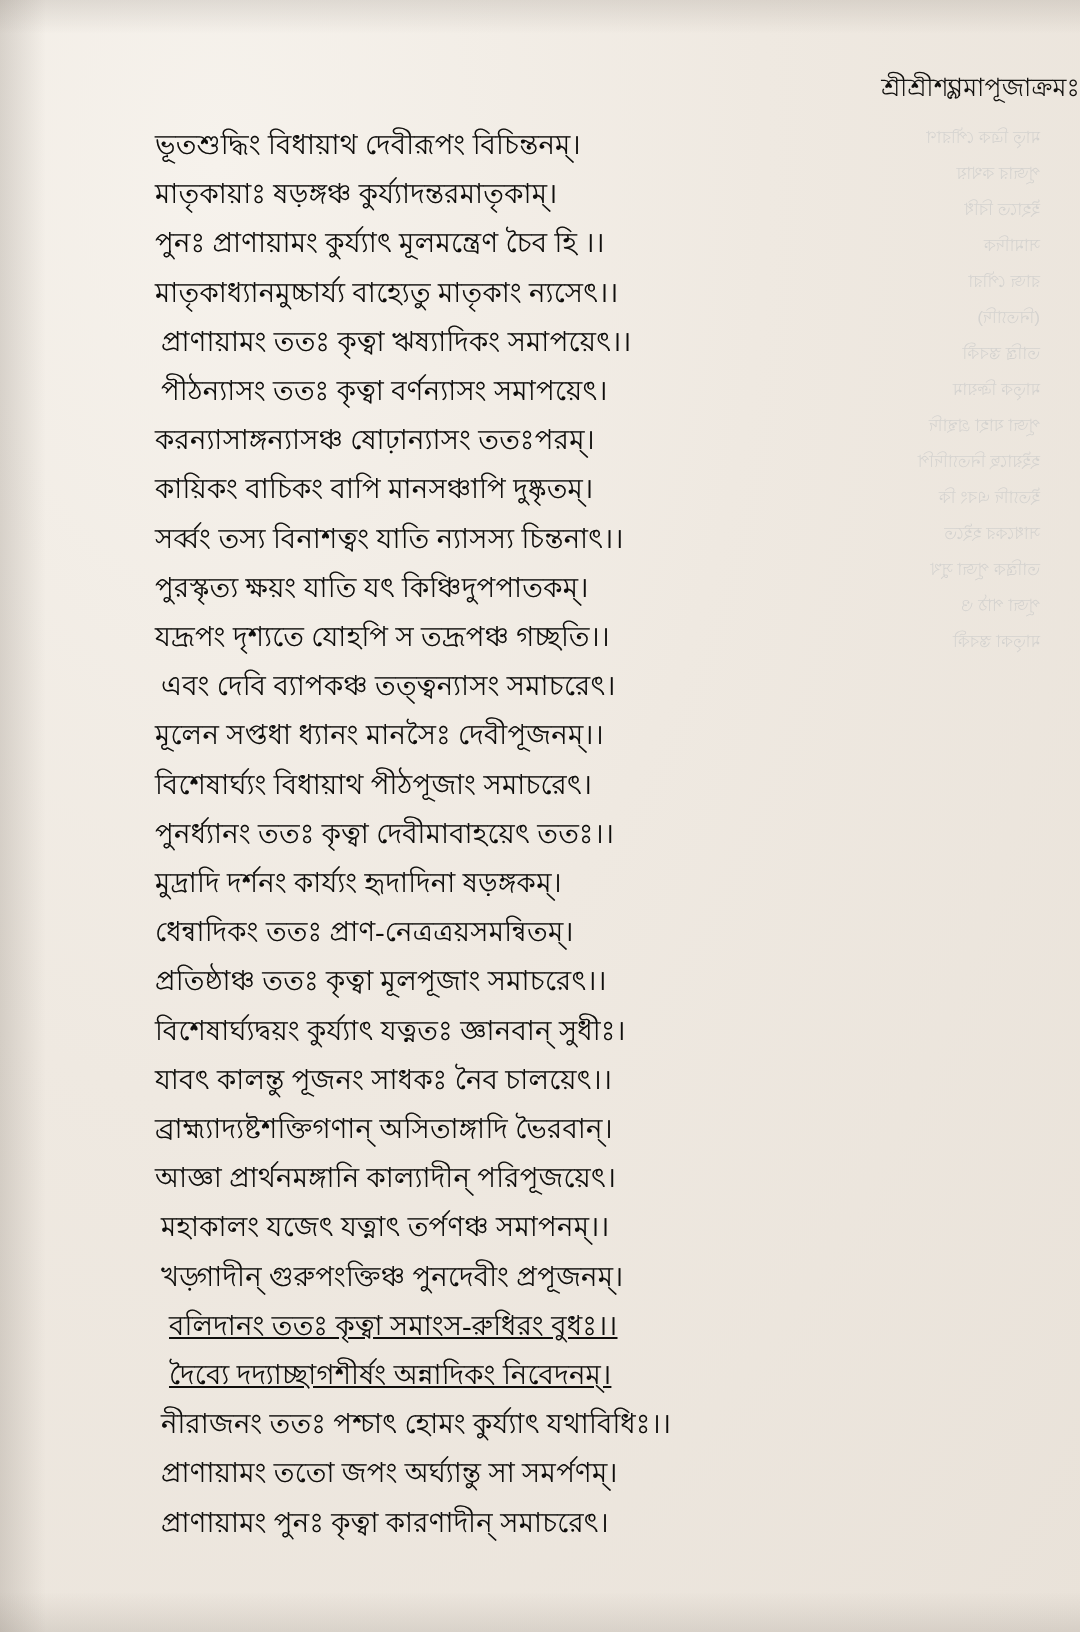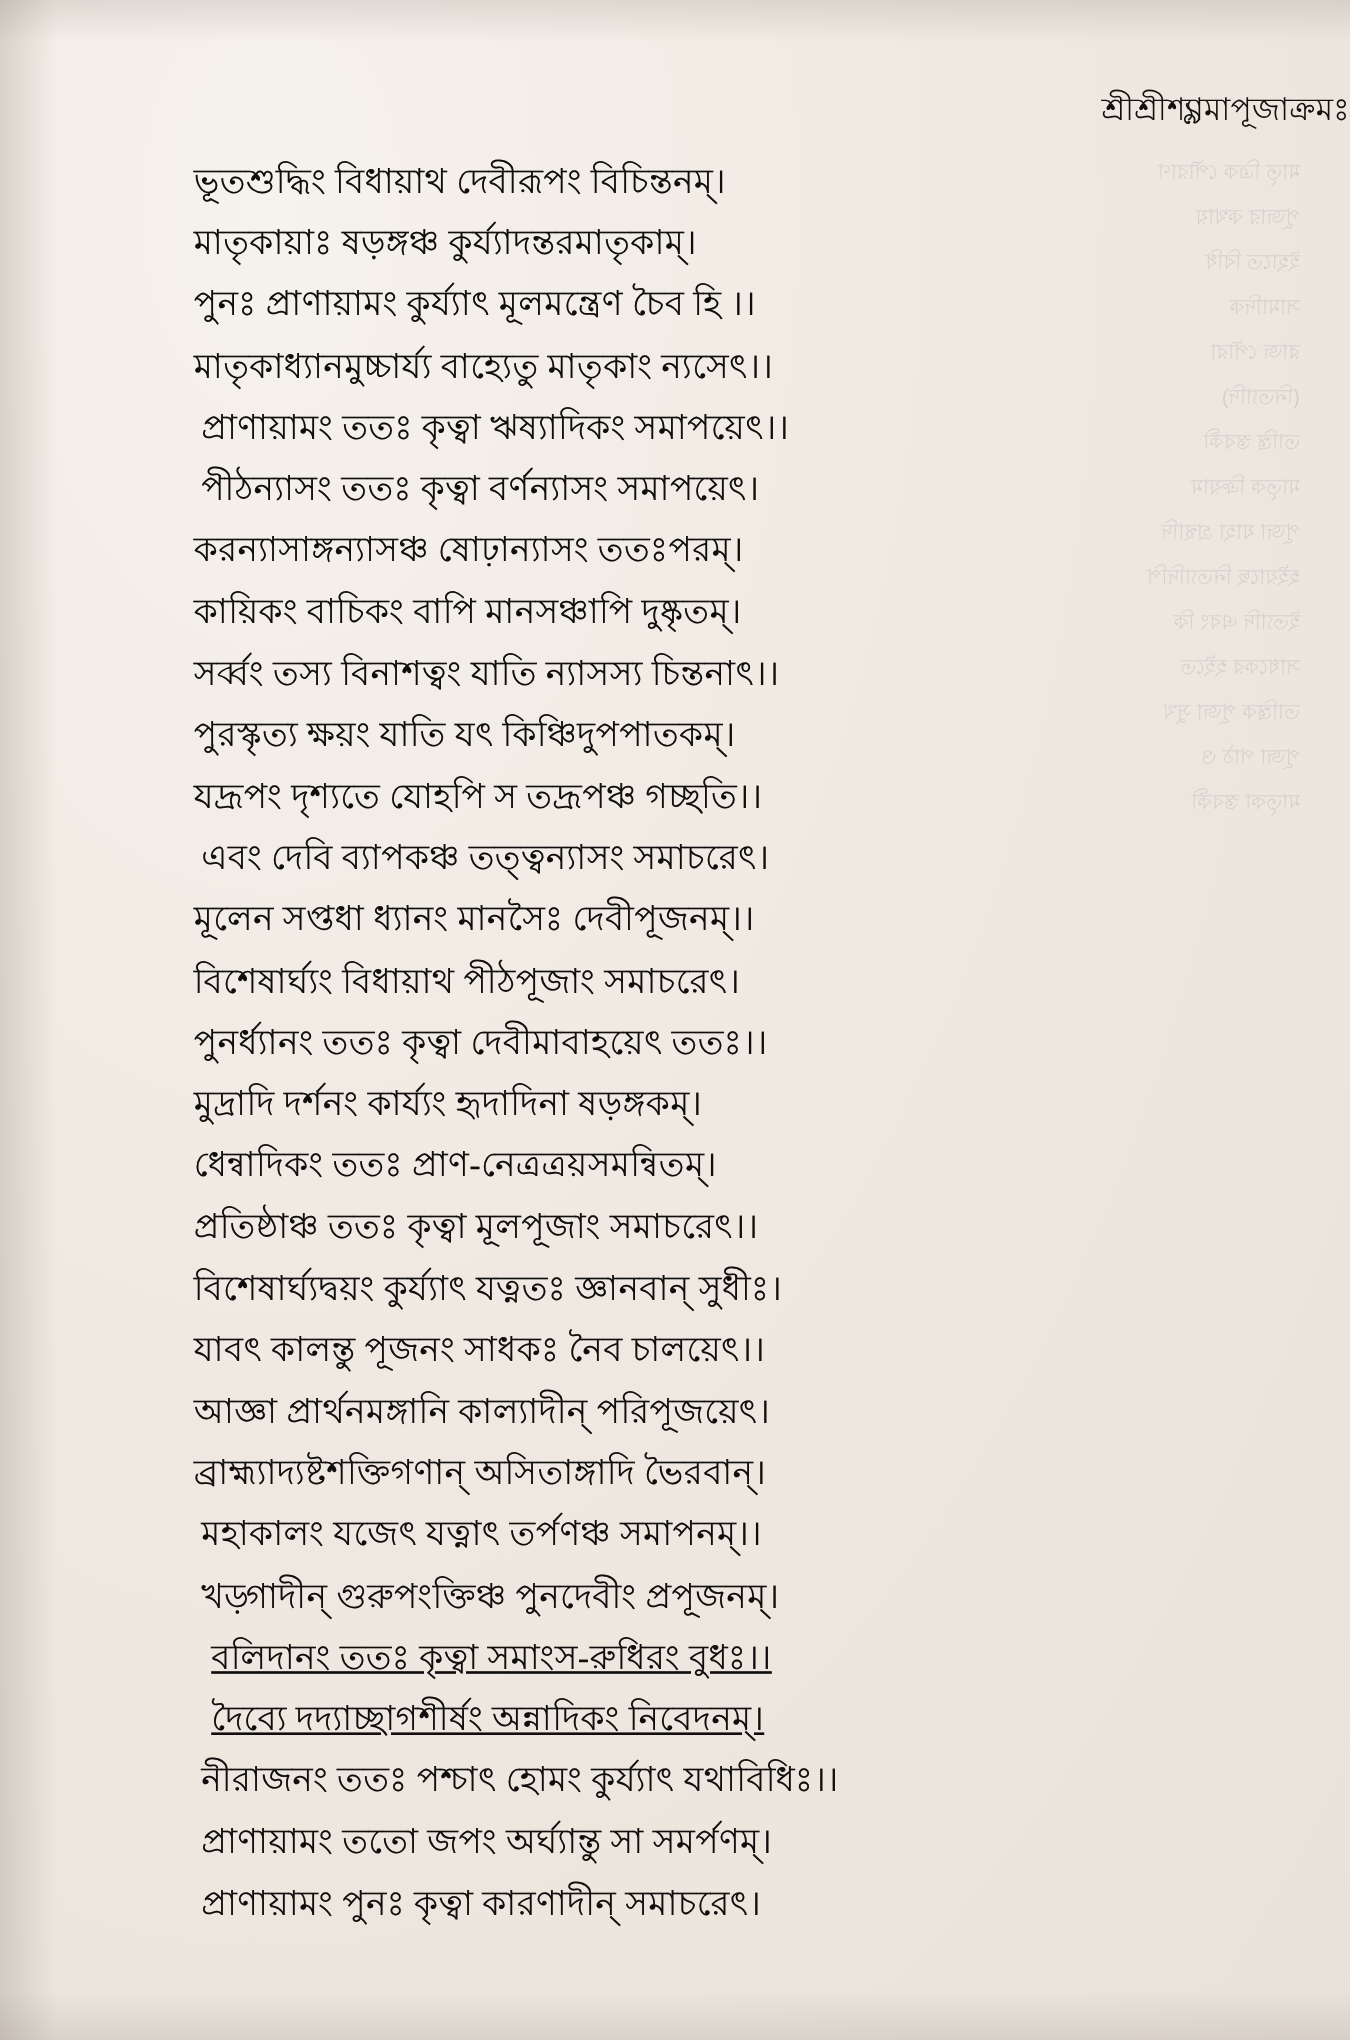--- a/index.html
+++ b/index.html
@@ -155,22 +155,22 @@
     <div class="line">যদ্রূপং দৃশ্যতে যোহপি স তদ্রূপঞ্চ গচ্ছতি।।</div>
     <div class="line indent-1">এবং দেবি ব্যাপকঞ্চ তত্ত্বন্যাসং সমাচরেৎ।</div>
     <div class="line">মূলেন সপ্তধা ধ্যানং মানসৈঃ দেবীপূজনম্।।</div>
     <div class="line">বিশেষার্ঘ্যং বিধায়াথ পীঠপূজাং সমাচরেৎ।</div>
     <div class="line">পুনর্ধ্যানং ততঃ কৃত্বা দেবীমাবাহয়েৎ ততঃ।।</div>
     <div class="line">মুদ্রাদি দর্শনং কার্য্যং হৃদাদিনা ষড়ঙ্গকম্।</div>
     <div class="line">ধেন্বাদিকং ততঃ প্রাণ-নেত্রত্রয়সমন্বিতম্।</div>
     <div class="line">প্রতিষ্ঠাঞ্চ ততঃ কৃত্বা মূলপূজাং সমাচরেৎ।।</div>
     <div class="line">বিশেষার্ঘ্যদ্বয়ং কুর্য্যাৎ যত্নতঃ জ্ঞানবান্ সুধীঃ।</div>
     <div class="line">যাবৎ কালন্তু পূজনং সাধকঃ নৈব চালয়েৎ।।</div>
+    <div class="line">ব্রাহ্ম্যাদ্যষ্টশক্তিগণান্ অসিতাঙ্গাদি ভৈরবান্।</div>
     <div class="line">আজ্ঞা প্রার্থনমঙ্গানি কাল্যাদীন্ পরিপূজয়েৎ।</div>
-    <div class="line">ব্রাহ্ম্যাদ্যষ্টশক্তিগণান্ অসিতাঙ্গাদি ভৈরবান্।</div>
     <div class="line indent-1">মহাকালং যজেৎ যত্নাৎ তর্পণঞ্চ সমাপনম্।।</div>
     <div class="line indent-1">খড়্গাদীন্ গুরুপংক্তিঞ্চ পুনদেবীং প্রপূজনম্।</div>
     <div class="line indent-2">বলিদানং ততঃ কৃত্বা সমাংস-রুধিরং বুধঃ।।</div>
     <div class="line indent-2">দৈব্যে দদ্যাচ্ছাগশীর্ষং অন্নাদিকং নিবেদনম্।</div>
     <div class="line indent-1">নীরাজনং ততঃ পশ্চাৎ হোমং কুর্য্যাৎ যথাবিধিঃ।।</div>
     <div class="line indent-1">প্রাণায়ামং ততো জপং অর্ঘ্যান্তু সা সমর্পণম্।</div>
     <div class="line indent-1">প্রাণায়ামং পুনঃ কৃত্বা কারণাদীন্ সমাচরেৎ।</div>
   </div>
 
   <div class="edge-shadow"></div>

